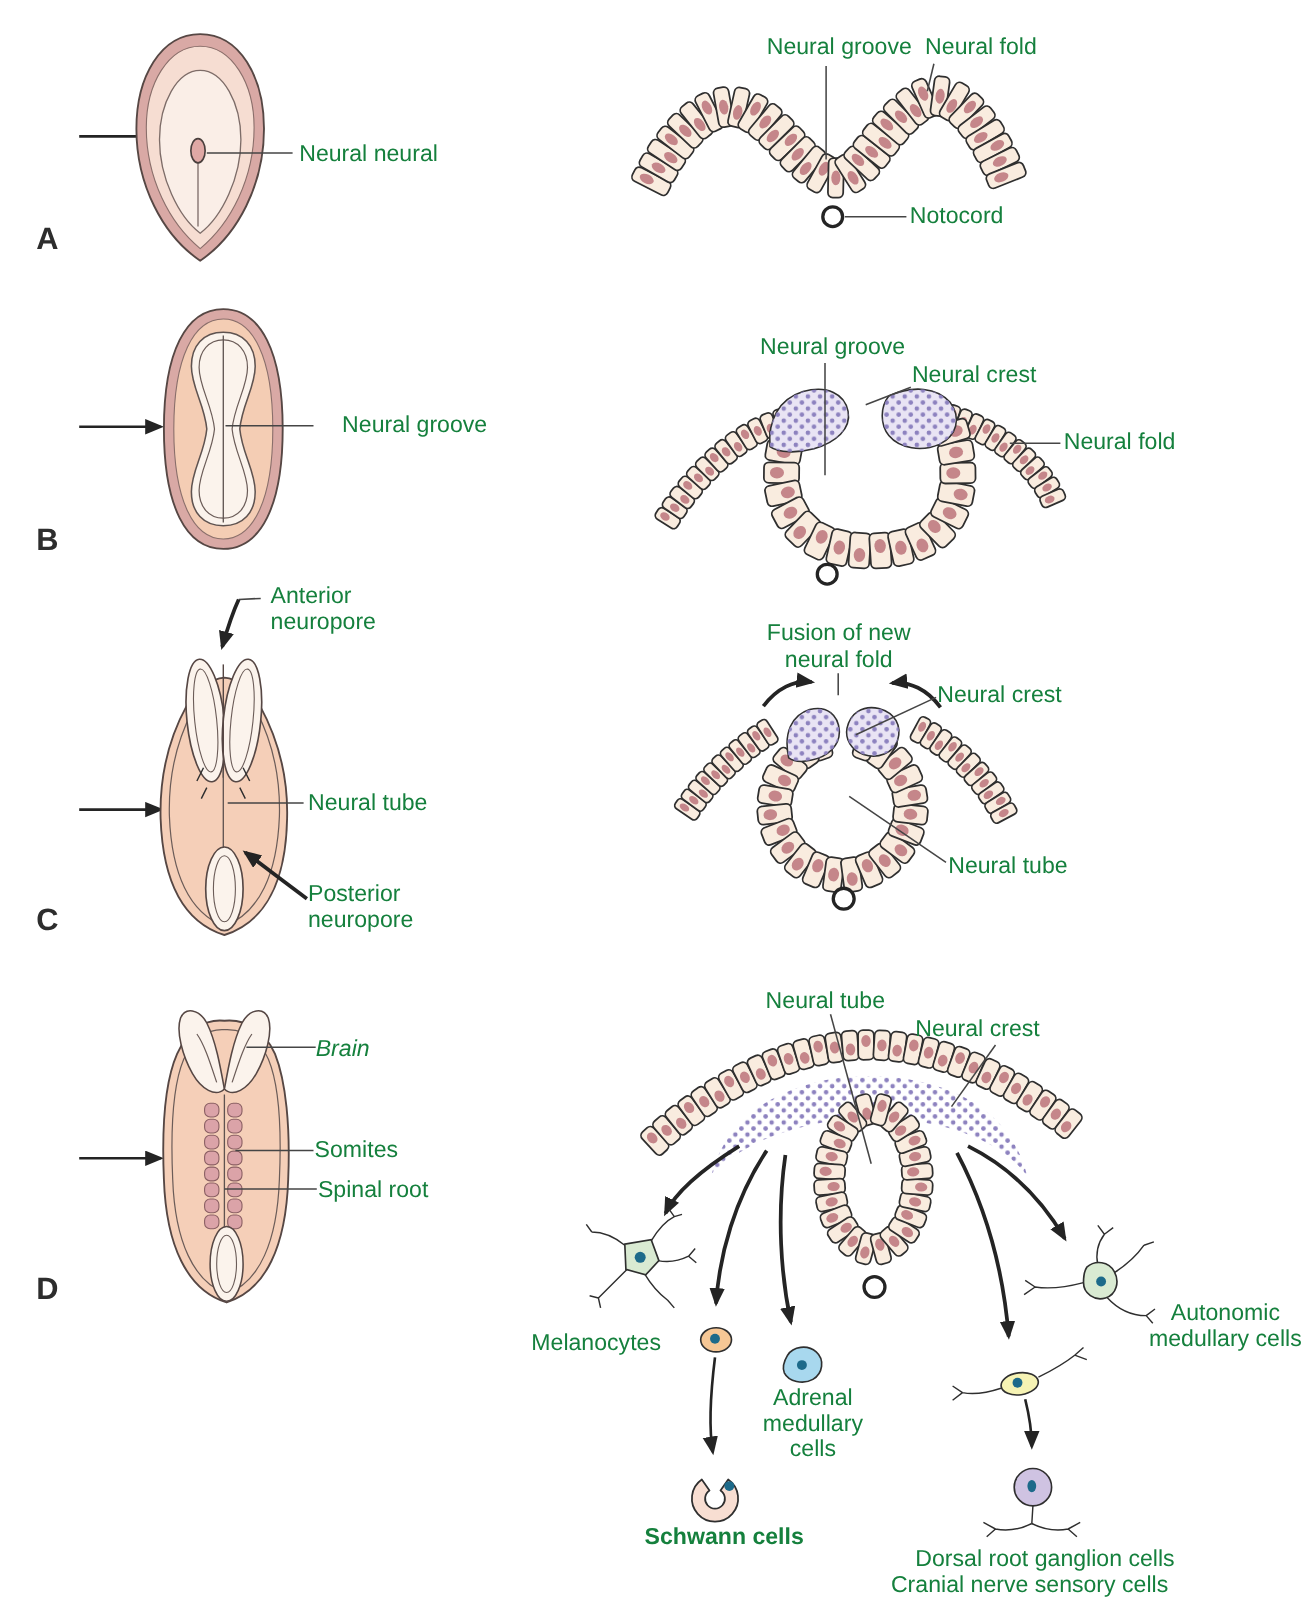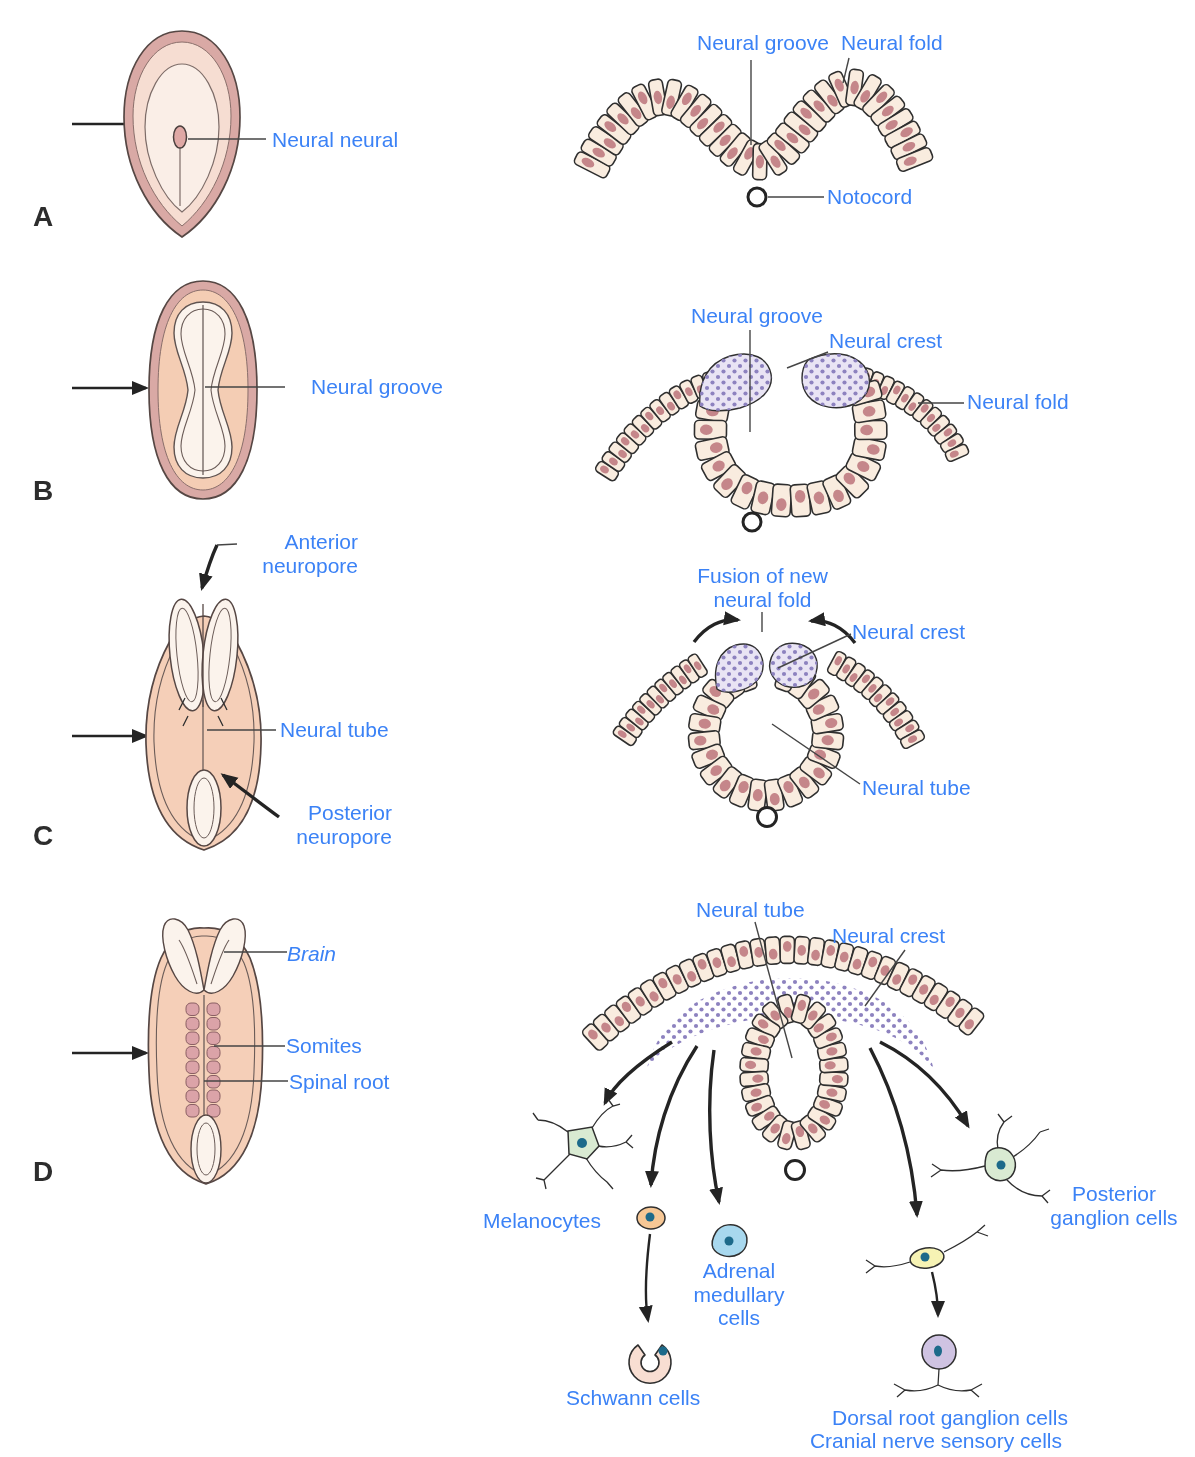--- a/index.html
+++ b/index.html
@@ -1,19 +1,19 @@
 <!DOCTYPE html>
 <html style="--cell-fill: #f9ecdf; --nucleus: #c5868a; --crest-purple: #8d82bf; --embryo-ring: #d9a9a5; --embryo-peach: #f4cdb4; --pale: #fbf3ec; --somite: #dba3a8; --melanocyte-green: #d9ead2; --schwann-pink: #f8ded2; --adrenal-blue: #a8d8ee; --spindle-yellow: #f6f3b4; --ganglion-purple: #cfc3e2; --nucleus-blue: #1d6a8a; --ink: #2f2f2f;"><head>
 <meta charset="utf-8">
 <style>
   html,body{margin:0;padding:0;background:#fff;}
   body{width:1195px;height:1457px;position:relative;font-family:"Liberation Sans",sans-serif;}
   #canvas{position:absolute;left:0;top:0;}
-  .lbl{position:absolute;font-size:21px;color:#3b82f6;white-space:nowrap;line-height:1.12;}
-  .wrap{white-space:normal;text-align:right;}
+  .lbl{position:absolute;font-size:21px;color:#15803d;white-space:nowrap;line-height:1.12;}
+  .wrap{white-space:normal;}
   .center{text-align:center;}
   .letter{position:absolute;font-size:28px;font-weight:bold;color:#2d2d2d;font-family:"Liberation Sans",sans-serif;}
   .cell{fill:var(--cell-fill,#f9ecdf);stroke:var(--ink,#2f2f2f);stroke-width:1.6;}
   .nuc{fill:var(--nucleus,#c5868a);}
   .leader{stroke:#454545;stroke-width:1.4;fill:none;}
   .ptr{stroke:#242424;stroke-width:2.4;fill:none;}
   .thick{stroke:#242424;stroke-width:3.4;fill:none;}
   .proc{stroke:#2f2f2f;stroke-width:1.3;fill:none;}
   .wedge{fill:#e9e4f4;stroke:#2f2f2f;stroke-width:1.4;}
   .wedge-dots{fill:url(#dots);stroke:none;}
@@ -968,17 +968,17 @@
   <div class="lbl" style="left:862px;top:776px;">Neural tube</div>
 
   <div class="lbl" style="left:287px;top:942px;font-style:italic;">Brain</div>
   <div class="lbl" style="left:286px;top:1034px;">Somites</div>
   <div class="lbl" style="left:289px;top:1070px;">Spinal root</div>
   <div class="lbl" style="left:696px;top:898px;">Neural tube</div>
   <div class="lbl" style="left:832px;top:924px;">Neural crest</div>
 
   <div class="lbl" style="left:483px;top:1179px;margin-top:30px;">Melanocytes</div>
   <div class="lbl wrap center" style="left:680px;top:1259px;width:118px;">Adrenal medullary cells</div>
-  <div class="lbl" style="left:566px;top:1386px;">Schwann cells</div>
-  <div class="lbl wrap center" style="left:1038px;top:1182px;width:152px;">Posterior ganglion cells</div>
+  <div class="lbl" style="left:586px;top:1386px;font-weight:bold;">Schwann cells</div>
+  <div class="lbl wrap center" style="left:1038px;top:1182px;width:152px;">Autonomic medullary cells</div>
   <div class="lbl center" style="left:810px;top:1406px;width:280px;">Dorsal root ganglion cells</div>
   <div class="lbl center" style="left:796px;top:1429px;width:280px;">Cranial nerve sensory cells</div>
 </div>
 
 </body></html>

